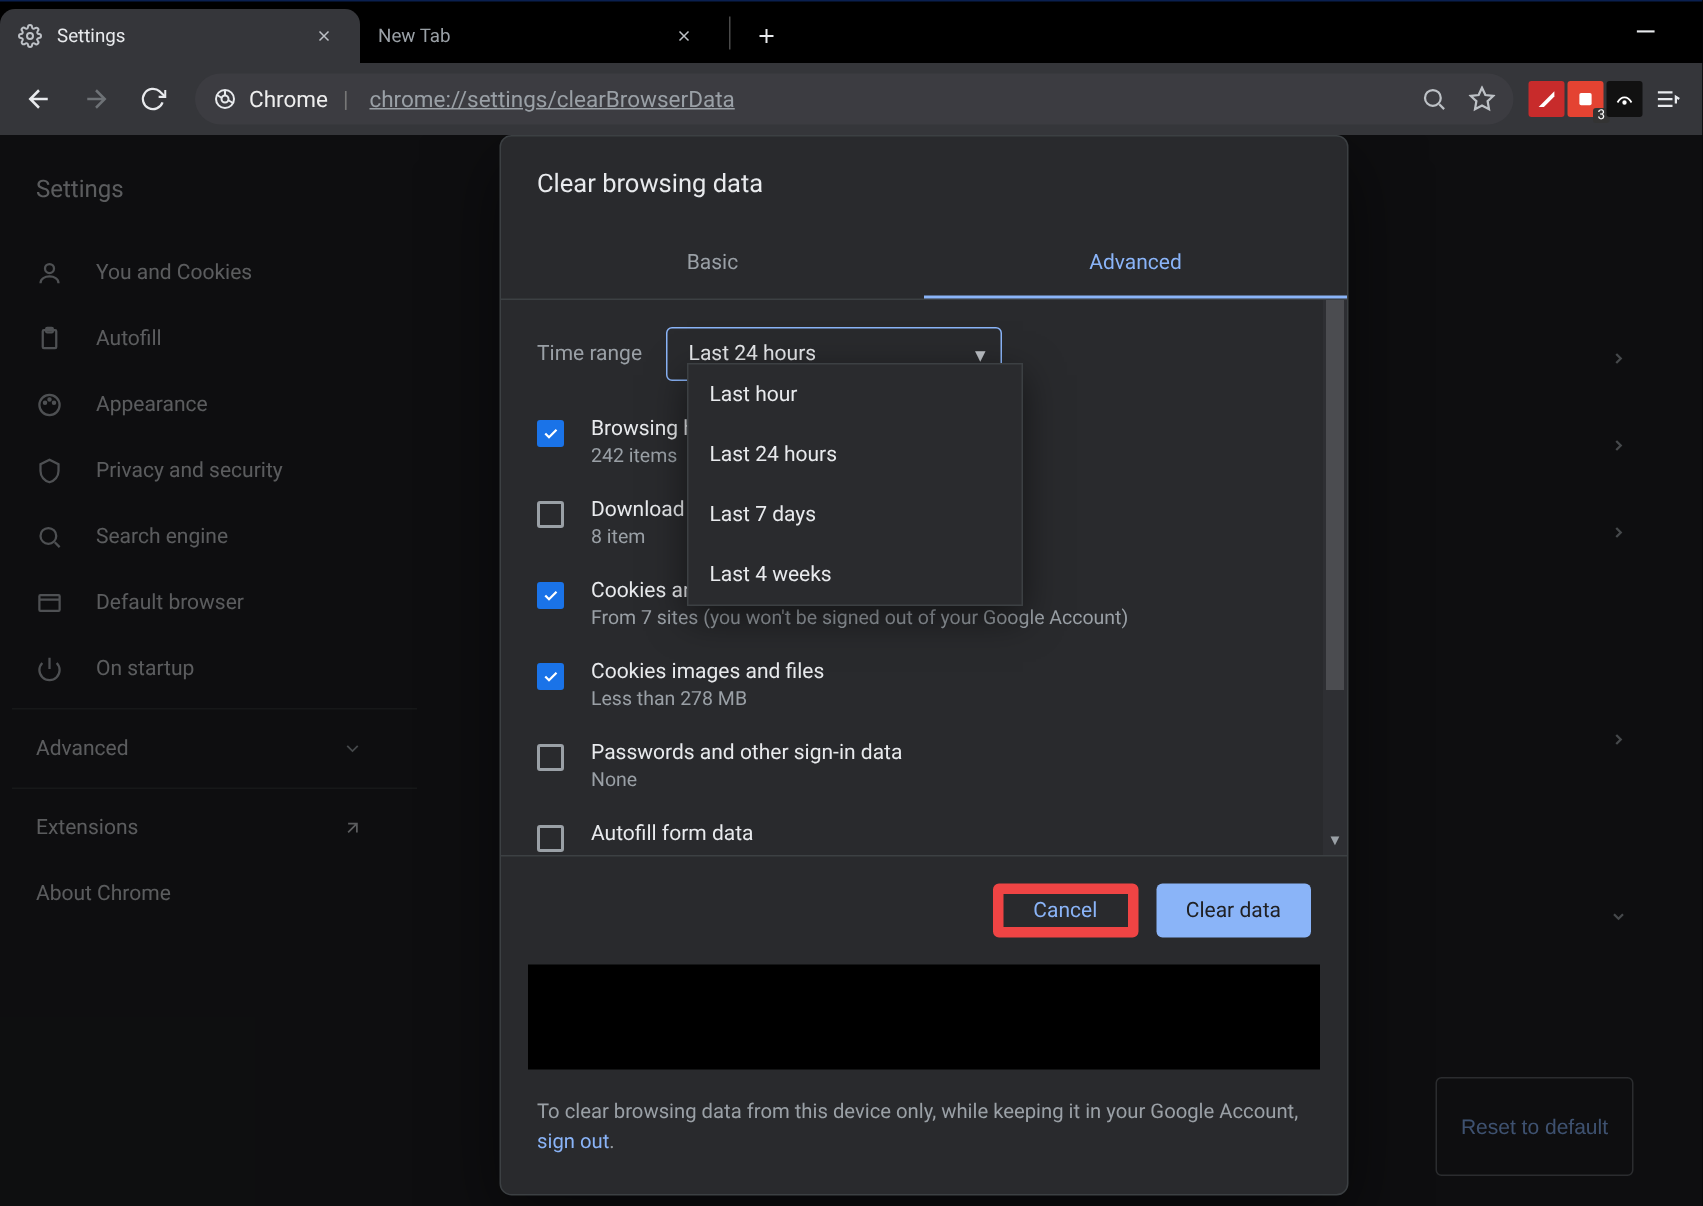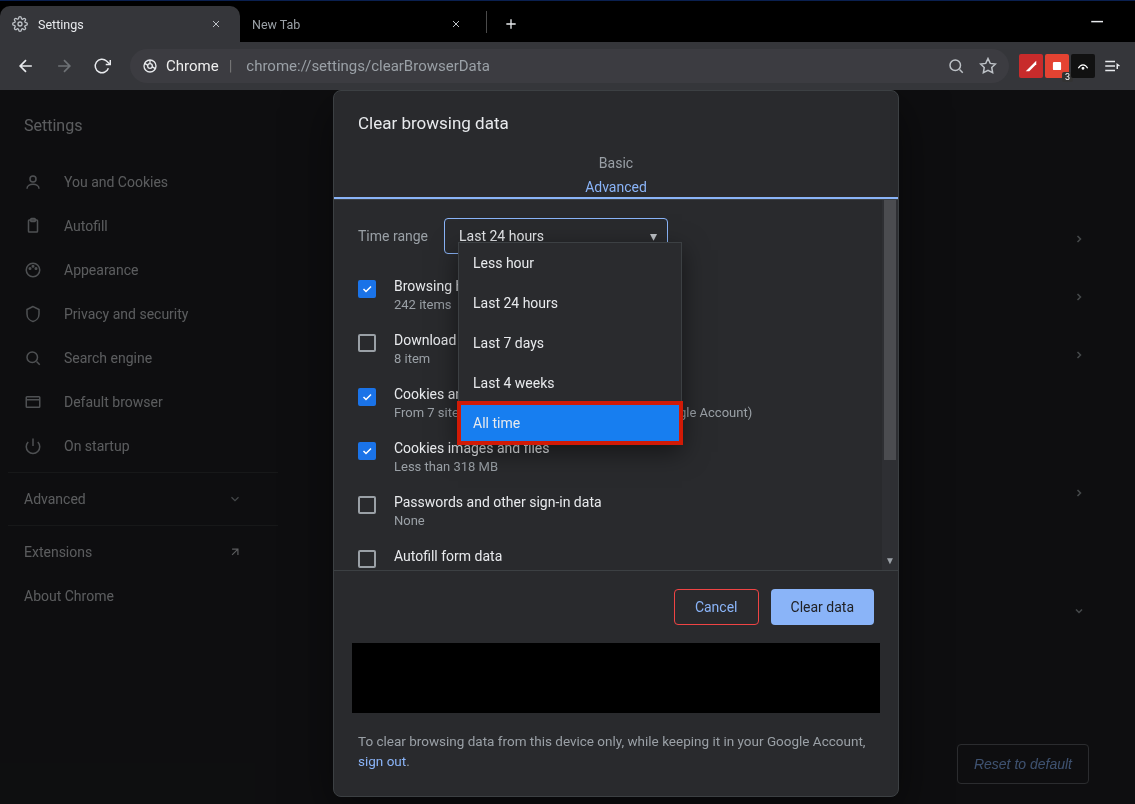--- a/index.html
+++ b/index.html
@@ -33,48 +33,48 @@
   .window-ctrl { margin-left:auto; height:42px; display:flex; align-items:center; padding-right:20px; }
   .window-ctrl .min { width:36px; text-align:center; color:#e8eaed; font-size:18px;}
 
   
   .toolbar { height:48px; background:var(--tab-active); display:flex; align-items:center; padding:0 8px; gap:2px; }
   .toolbar .iconbtn { width:36px; height:36px; display:flex;align-items:center;justify-content:center; color:#e8eaed; border-radius:50%;}
   .toolbar .iconbtn.dim { color:#6e7276;}
   .omnibox { flex:1; height:34px; background:var(--omnibox); border-radius:17px; display:flex; align-items:center; margin:0 8px; padding:0 12px; gap:12px;justify-content:space-between; }
   .omnibox .chrome-chip { display:flex; align-items:center; gap:8px; color:#eee; font-size:15px; }
   .omnibox .chrome-chip .sep { color:#777; margin:0 2px;}
-  .omnibox .url { color:var(--text-dim); font-size:15px; }
+  .omnibox .url { color:var(--text-dim); font-size:15px;text-decoration:underline; }
   .omnibox .right { margin-left:auto; display:flex; align-items:center; gap:14px;}
   .ext { width:24px;height:24px; display:flex;align-items:center;justify-content:center; position:relative;}
   .ext.red { background:#c82b2b; border-radius:2px;}
   .ext.red2 { background:#e44332; border-radius:2px;}
   .ext.dark { background:#111; border-radius:2px; color:#fff;}
   .ext .badge { position:absolute; bottom:-4px; right:-4px; background:#333; color:#fff; font-size:9px; padding:0 3px; border-radius:2px;}
 
   
   .page { position:relative; width:100%; height:calc(804px - 42px - 48px); background:var(--bg); overflow:hidden; }
   .backdrop { position:absolute; inset:0; }
   .bd-header { position:absolute; left:24px; top:26px; font-size:16px; color:#c9ccd1;}
   .sidebar { position:absolute; left:0; top:70px; width:290px; padding:0 0 0 8px; }
   .side-item { display:flex; align-items:center; gap:22px; height:44px; color:#c9ccd1; padding:0 16px; font-size:14px;}
   .side-item svg, .side-item .ico { color:#aeb2b8; }
   .side-adv { display:flex; align-items:center; gap:12px; padding:14px 16px; color:#c9ccd1; font-size:14px; justify-content:space-between; width:250px;}
   .side-divider { height:1px; background:#333539; margin:4px 0; width:270px;}
   .side-ext { display:flex; align-items:center; justify-content:space-between; width:250px; padding:14px 16px; color:#c9ccd1; font-size:14px;}
   .bd-right { position:absolute; right:20px; top:0; width:810px; }
   .bd-row { height:58px; display:flex; align-items:center; justify-content:flex-end; padding:0 30px; }
   .chev { color:#9aa0a6; }
-  .reset-btn { position:absolute; right:46px; bottom:20px; border:1px solid #5f6368; color:var(--blue); background:transparent; padding:11px 16px; border-radius:4px; font-size:14px;font-style:italic;}
+  .reset-btn { position:absolute; right:46px; bottom:20px; border:1px solid #5f6368; color:var(--blue); background:transparent; padding:24px 16px; border-radius:4px; font-size:14px;}
   .scrim { position:absolute; inset:0; background:rgba(0,0,0,0.55); }
 
   
   .dialog { position:absolute; left:333px; top:0; width:566px; background:var(--dialog-bg); border:1px solid var(--dialog-border); border-radius:8px; box-shadow:0 16px 48px rgba(0,0,0,0.5); display:flex; flex-direction:column; }
   .dialog-title { font-size:17px; padding:22px 24px 0 24px; color:#e8eaed;}
-  .tabs { display:flex; margin-top:18px; height:48px;flex-direction:column; }
+  .tabs { display:flex; margin-top:18px; height:48px; }
   .tabbtn { flex:1; display:flex;align-items:center;justify-content:center; font-size:14px; color:var(--text-dim); position:relative;}
   .tabbtn.active { color:var(--blue); }
   .tabbtn.active::after { content:""; position:absolute; left:0;right:0;bottom:0;height:2px;background:var(--blue);}
   .tabline { height:1px; background:var(--dialog-border);}
   .dialog-body { position:relative; padding:18px 24px 0 24px; height:370px; overflow:hidden;}
   .body-scroll { padding-right:8px; }
   .scrollbar { position:absolute; right:0; top:0; width:16px; height:100%; background:#2e2f33; }
   .scrollbar .thumb { position:absolute; left:2px; top:0; width:12px; height:260px; background:#4b4c50; }
   .scrollbar .arrow { position:absolute; left:0; width:16px; height:16px; display:flex;align-items:center;justify-content:center; color:#9aa0a6; font-size:10px;}
   .scrollbar .arrow.up { top:2px;} .scrollbar .arrow.down{ bottom:2px;}
@@ -92,21 +92,21 @@
 
   
   .dropdown { position:absolute; left:458px; top:152px; width:224px; background:#2a2b2e; border:1px solid #3c4043; box-shadow:0 8px 24px rgba(0,0,0,0.5); z-index:30; }
   .dropdown .opt { height:40px; display:flex; align-items:center; padding:0 14px; font-size:14px; color:#e8eaed;}
   .dropdown .opt.highlight { background:var(--highlight-blue); outline:4px solid var(--highlight-red); outline-offset:-2px; }
 
   
   .dialog-footer { padding:18px 24px 24px 24px; display:flex; flex-direction:column; gap:18px; border-top:1px solid var(--dialog-border);}
   .btnrow { display:flex; justify-content:flex-end; gap:12px; }
   .btn { height:36px; padding:0 20px; border-radius:4px; font-size:14px; display:flex;align-items:center;justify-content:center;}
-  .btn.outline { background:transparent; border:1px solid #ef4444; color:var(--blue);align-items:center;}
+  .btn.outline { background:transparent; border:7px solid #ef4444; color:var(--blue);align-items:center;}
   .btn.primary { background:var(--blue); color:#202124; border:none;}
   .footer-black { height:70px; background:black; margin:0 -6px;}
   .footer-text { font-size:13.5px; color:var(--text-dim); line-height:1.5;}
   .footer-text a { color:var(--blue); text-decoration:none;}
 
   
   svg { display:block; }
 </style>
 </head>
 <body>
@@ -408,21 +408,21 @@
           </div>
         </div>
         <div class="check-row">
           <div class="check checked">
             <svg width="12" height="12" viewBox="0 0 24 24" stroke="#fff" stroke-width="3" fill="none">
                 <path d="m5 12 5 5L20 7"></path>
               </svg>
           </div>
           <div class="row-txt">
             <div class="titleline">Cookies images and files</div>
-            <div class="subline">Less than 318 MB</div>
+            <div class="subline">Less than 278 MB</div>
           </div>
         </div>
         <div class="check-row">
           <div class="check"></div>
           <div class="row-txt">
             <div class="titleline">Passwords and other sign-in data</div>
             <div class="subline">None</div>
           </div>
         </div>
         <div class="check-row">
@@ -445,29 +445,26 @@
       </div>
       <div class="footer-black"></div>
       <div class="footer-text">
         <span>To clear browsing data from this device only, while keeping it in your Google Account, </span><a href="#">sign out</a><span>.</span>
       </div>
     </div>
   </div>
 
   <div class="dropdown">
     <div class="opt">
-        <span>Less hour</span>
+        <span>Last hour</span>
       </div>
     <div class="opt">
         <span>Last 24 hours</span>
       </div>
     <div class="opt">
         <span>Last 7 days</span>
       </div>
     <div class="opt">
         <span>Last 4 weeks</span>
       </div>
-    <div class="opt highlight">
-        <span>All time</span>
-      </div>
   </div>
 
 </div>
 
 </body></html>

